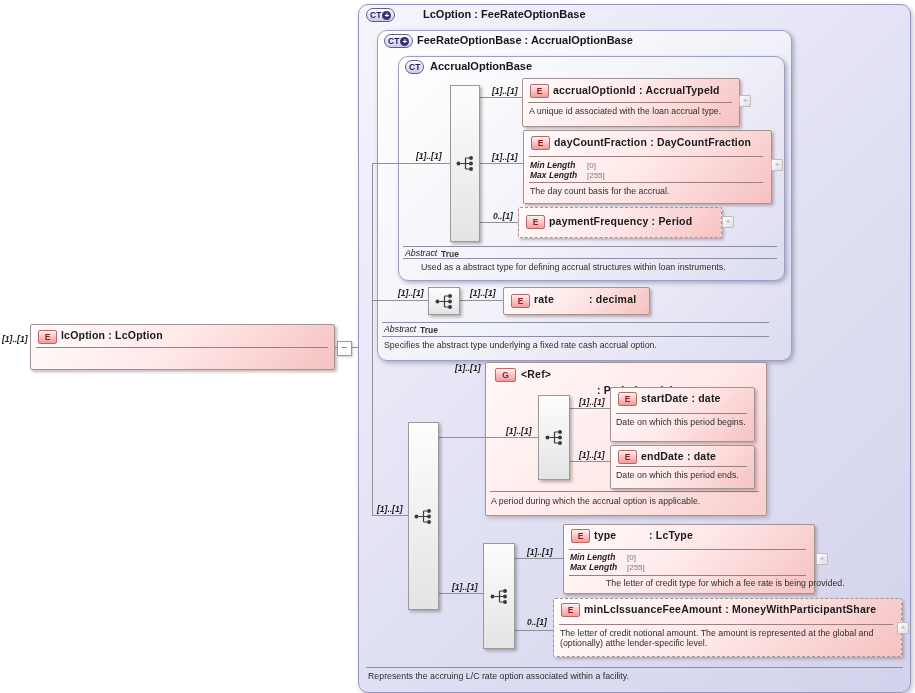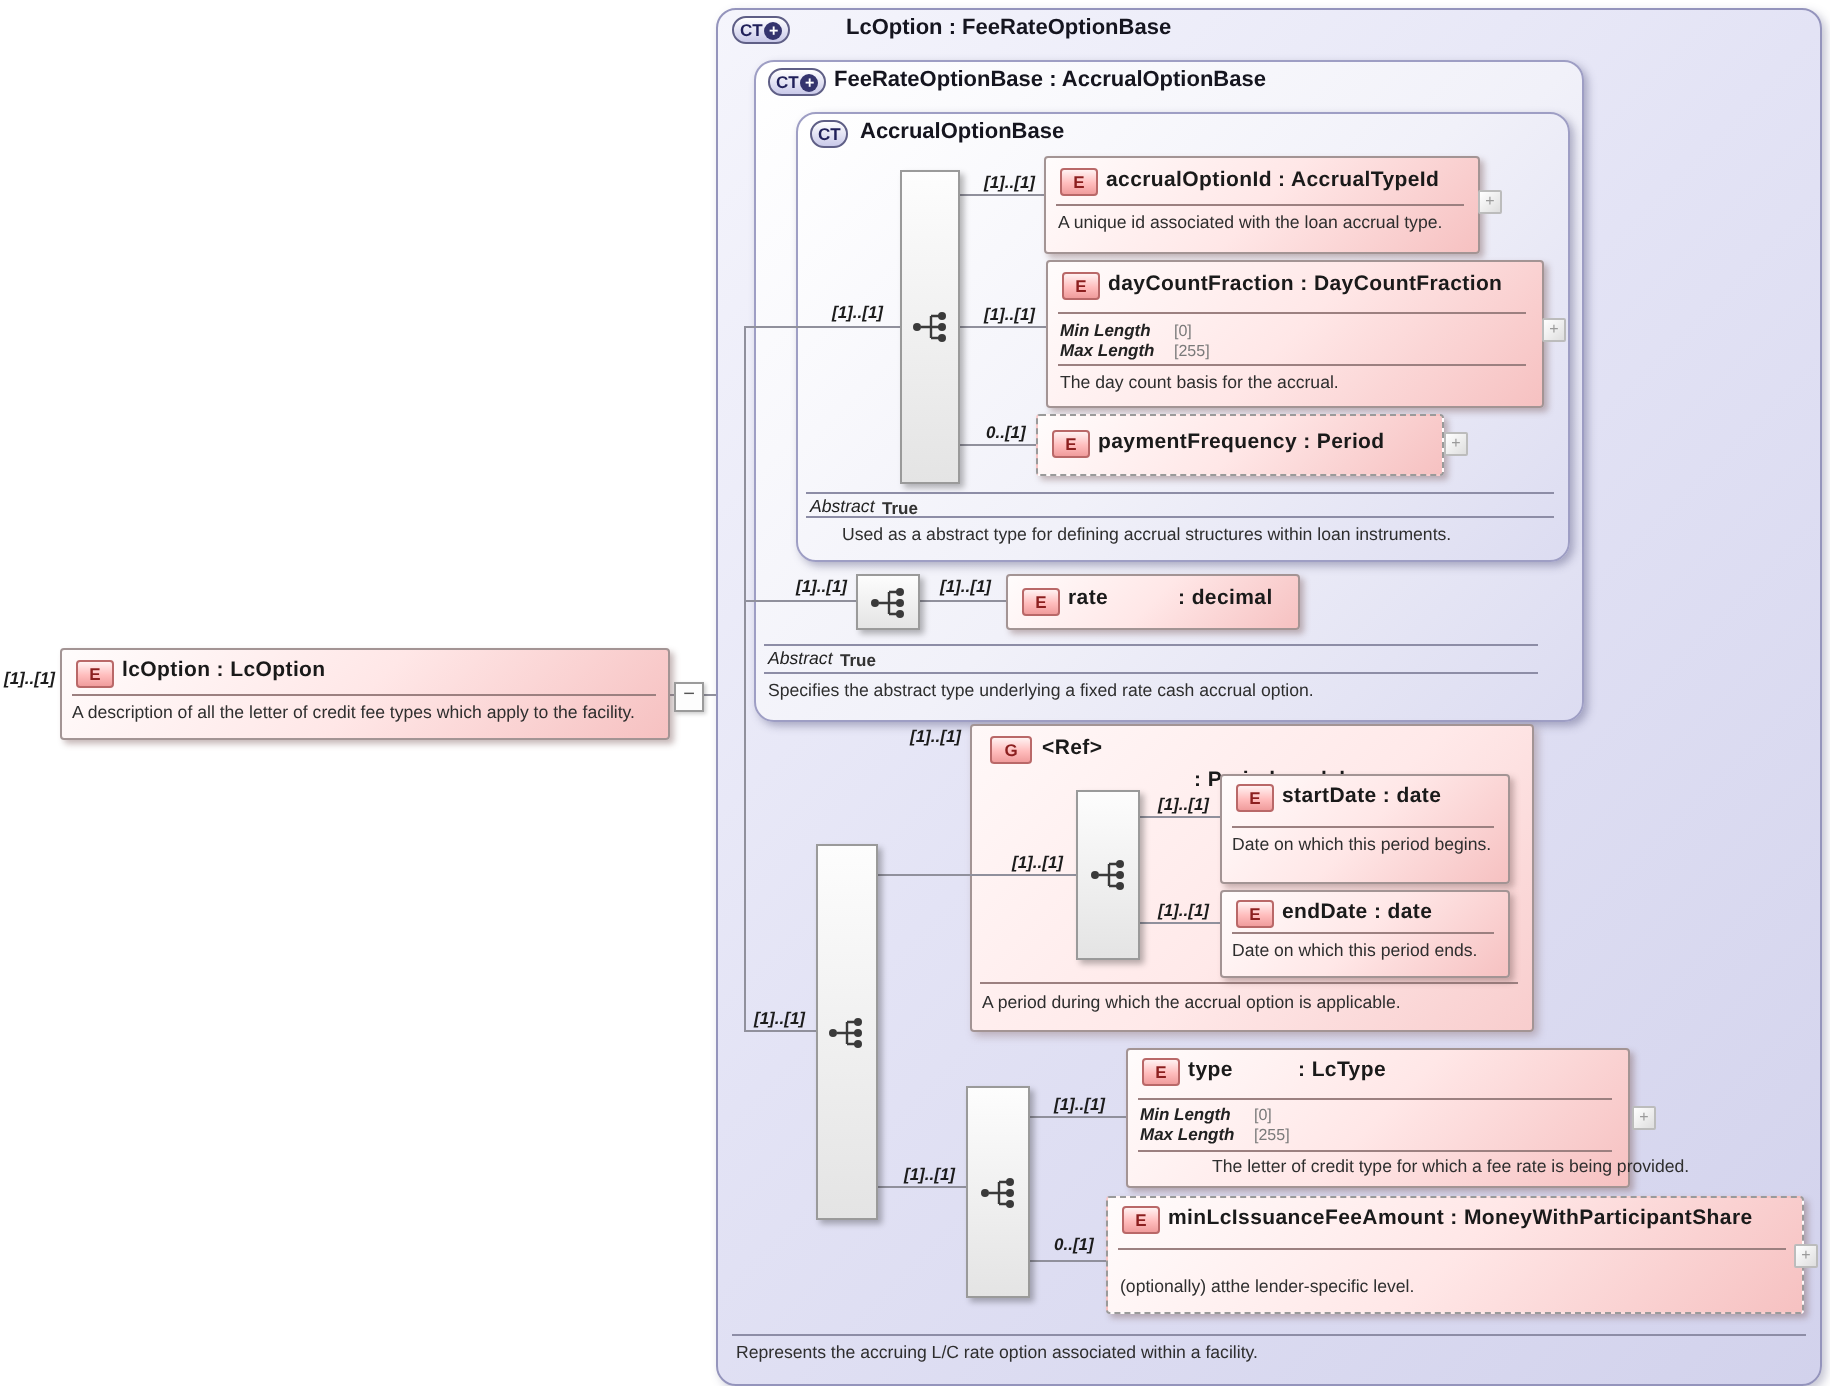--- a/index.html
+++ b/index.html
@@ -127,21 +127,20 @@
         <circle cx="16" cy="8.5" r="2" fill="#3a3a3a"></circle>
         <circle cx="16" cy="14" r="2" fill="#3a3a3a"></circle>
       </svg>
   </div>
 
   <span class="card" style="left:2px;top:334px;">[1]..[1]</span>
   <div class="el-box" style="left:30px;top:324px;width:303px;height:44px;"></div>
   <span class="badge-e" style="left:38px;top:330px;">E</span>
   <span class="el-title" style="left:61px;top:329px;">lcOption : LcOption</span>
   <div class="sep-pink" style="left:36px;top:347px;width:292px;"></div>
-  <span class="desc" style="left:36px;top:351px;">A description of all the letter of credit fee types which apply to the facility.</span>
   <div class="minus-btn" style="left:337px;top:341px;">−</div>
 
   <span class="badge-ct" style="left:366px;top:8px;">
       <span>CT</span>
       <span class="ct-plus">+</span>
     </span>
   <span class="ct-title" style="left:399px;top:8px;padding-left:24px;">LcOption : FeeRateOptionBase</span>
   <div class="sep-lav" style="left:366px;top:667px;width:537px;"></div>
   <span class="desc" style="left:368px;top:671px;">Represents the accruing L/C rate option associated within a facility.</span>
 
@@ -238,16 +237,17 @@
   <span class="facet-value" style="left:627px;top:563px;">[255]</span>
   <div class="sep-pink" style="left:569px;top:575px;width:237px;"></div>
   <span class="desc" style="left:570px;top:578px;margin-left:36px;">The letter of credit type for which a fee rate is being provided.</span>
   <div class="plus-btn" style="left:816px;top:553px;">+</div>
 
   <span class="card" style="left:527px;top:617px;">0..[1]</span>
   <div class="el-box dashed" style="left:553px;top:598px;width:347px;height:57px;"></div>
   <span class="badge-e" style="left:561px;top:603px;">E</span>
   <span class="el-title" style="left:584px;top:603px;">minLcIssuanceFeeAmount : MoneyWithParticipantShare</span>
   <div class="sep-pink" style="left:559px;top:624px;width:334px;"></div>
+  <span class="desc" style="left:560px;top:628px;">The letter of credit notional amount. The amount is represented at the global and</span>
   <span class="desc" style="left:560px;top:638px;">(optionally) atthe lender-specific level.</span>
   <div class="plus-btn" style="left:897px;top:622px;">+</div>
 
 </div>
 
 </body></html>

